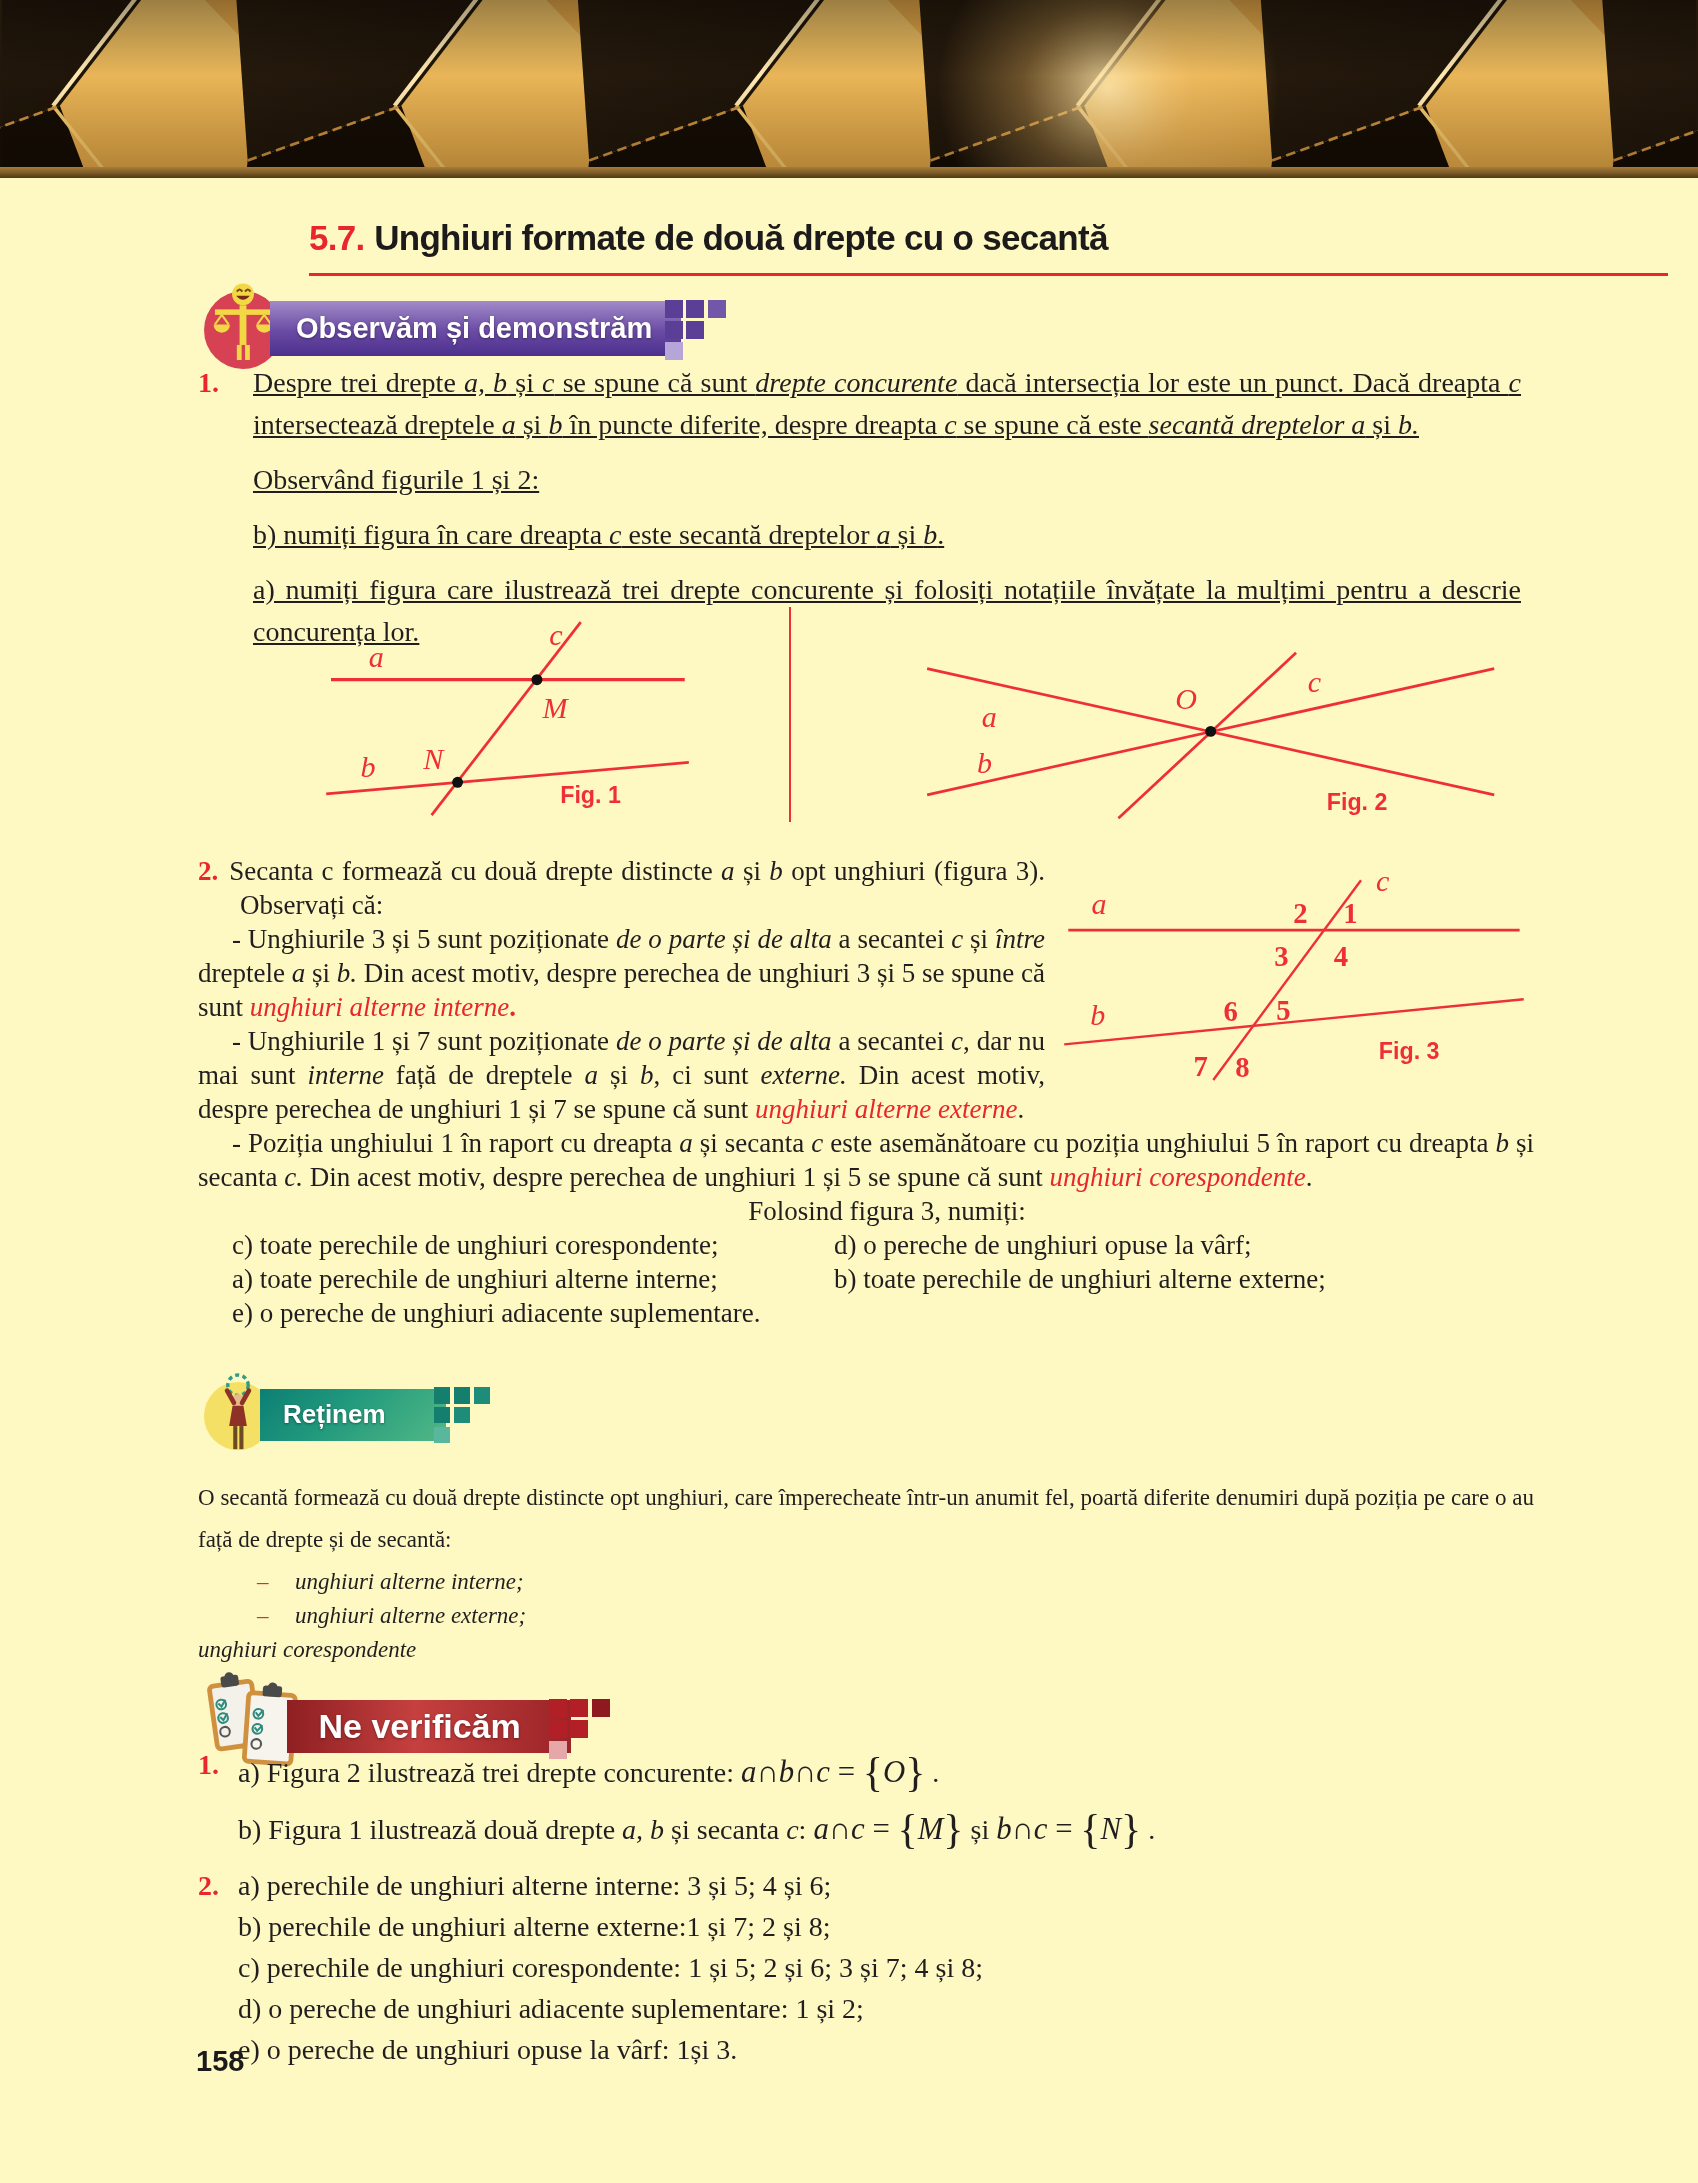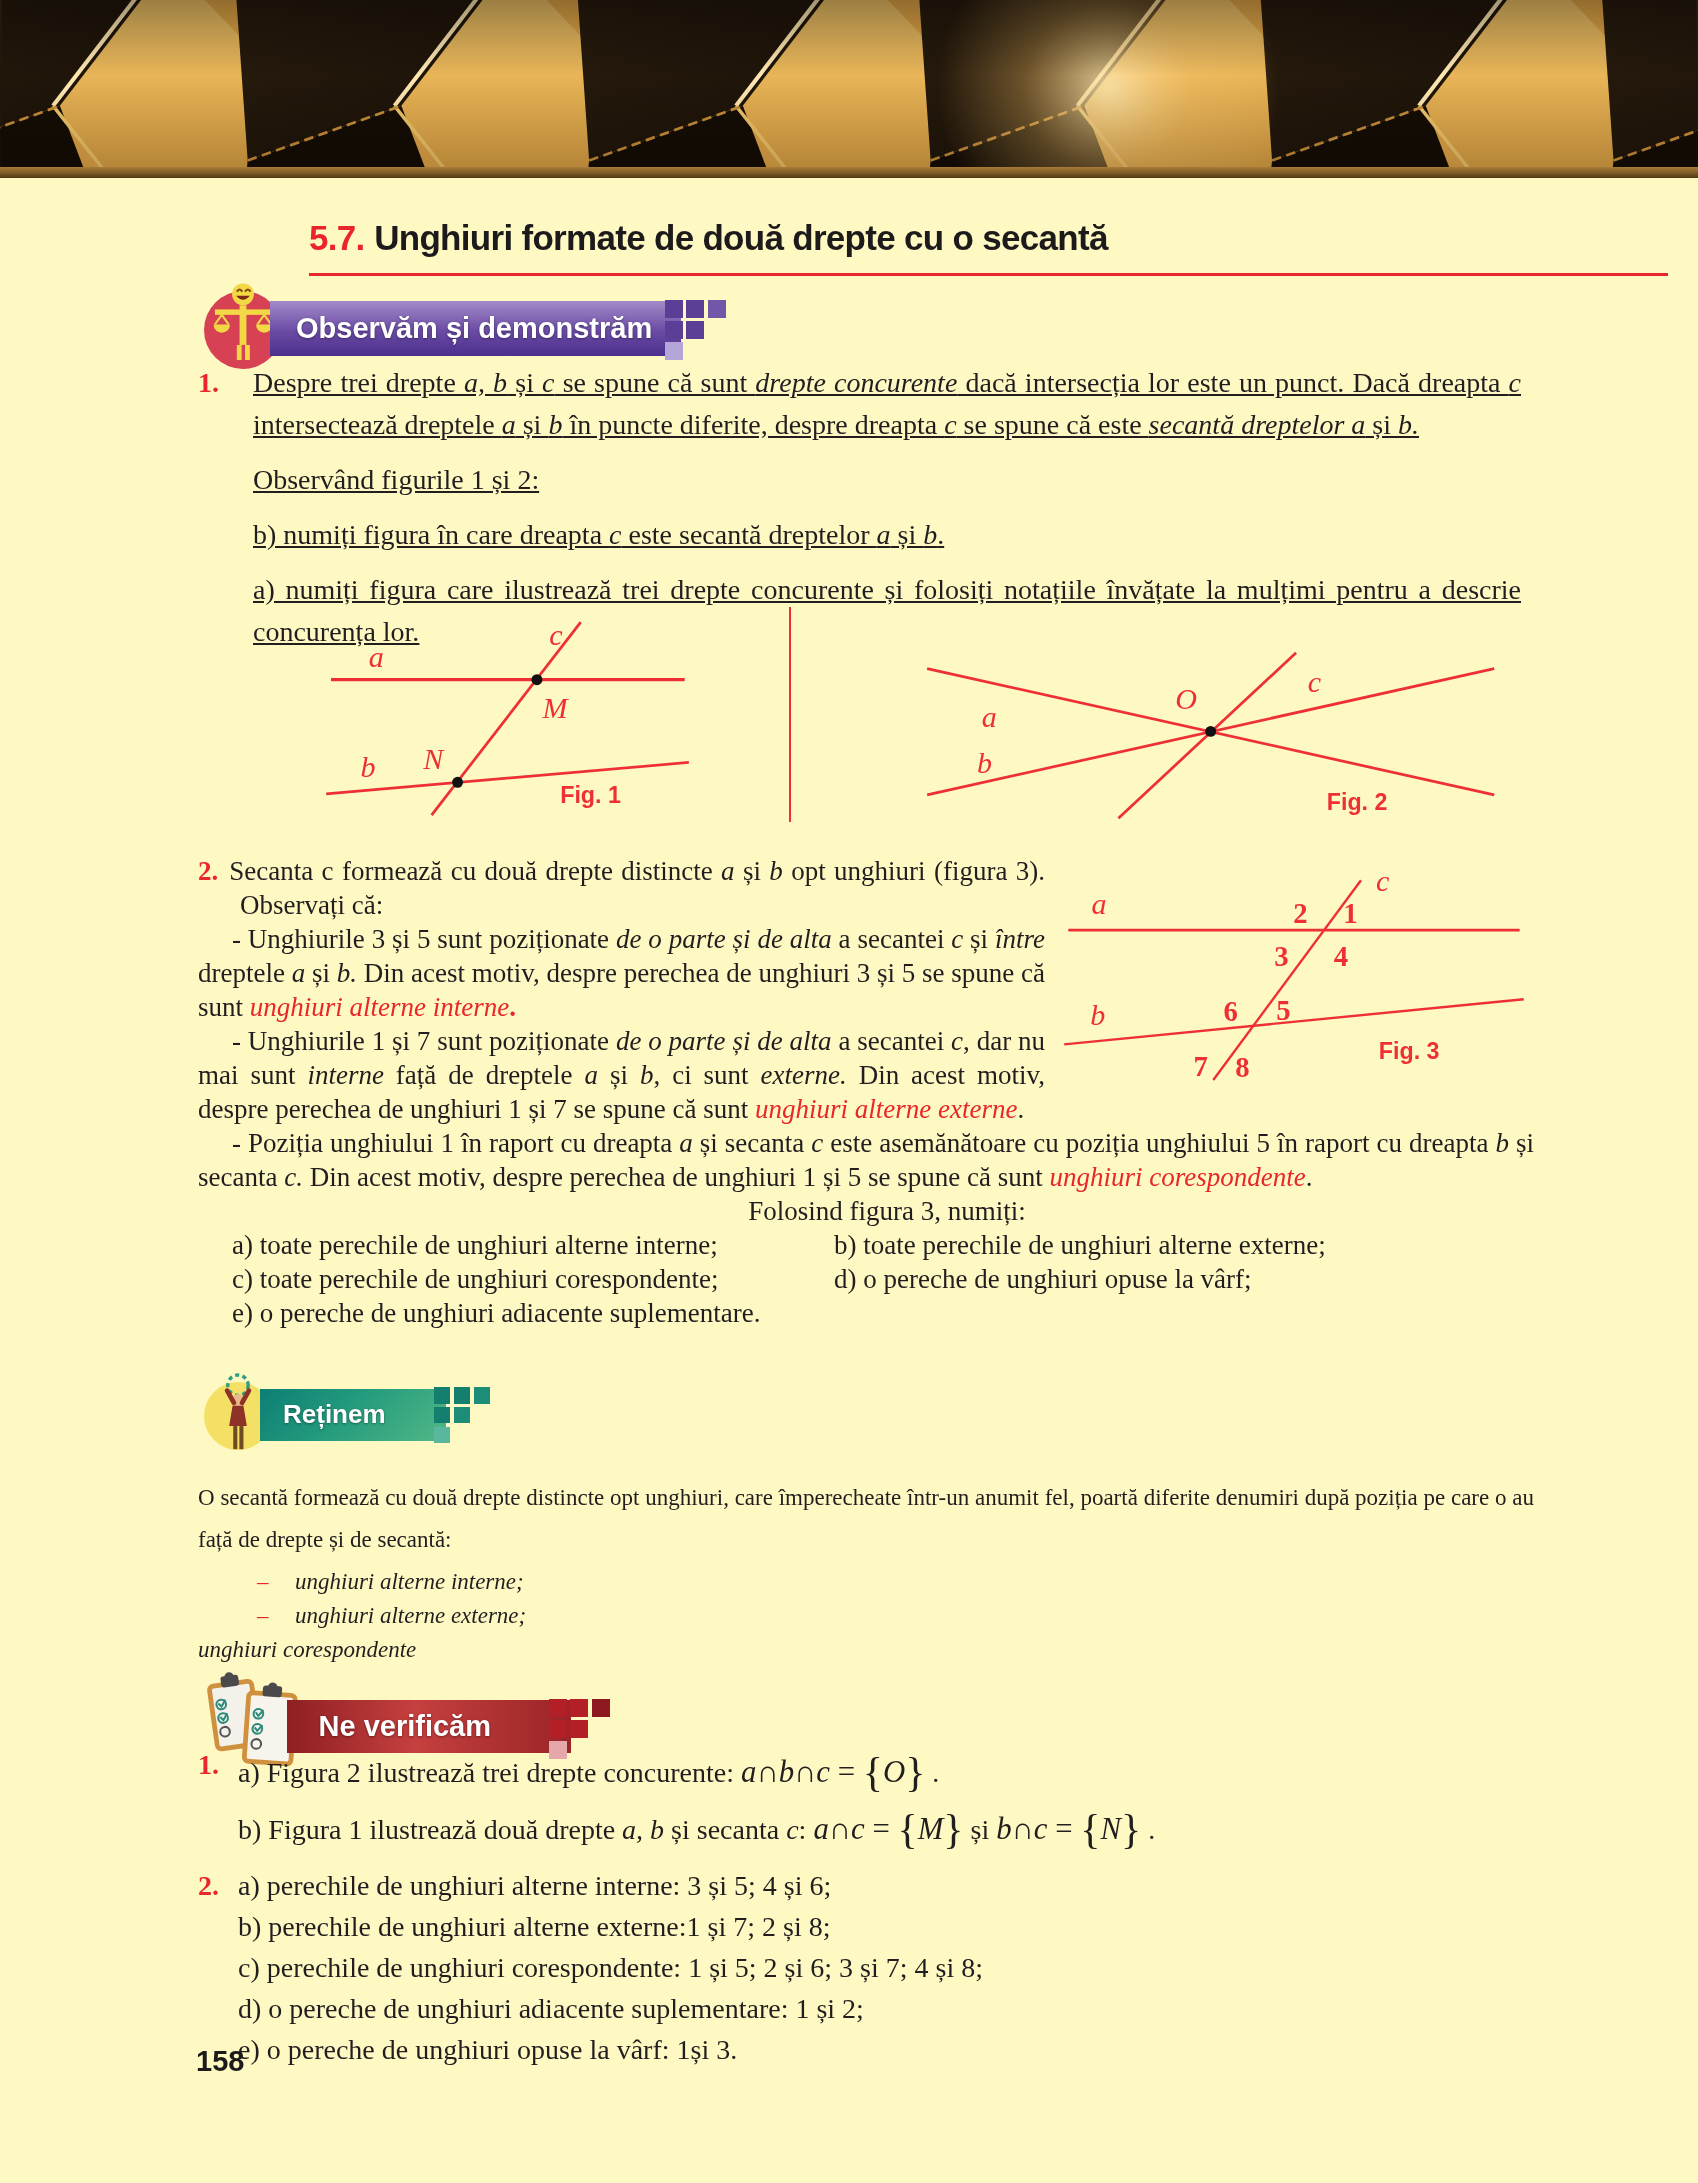--- a/index.html
+++ b/index.html
@@ -42,21 +42,21 @@
   .badge-retain{left:204px;top:1375px;width:520px;height:82px;}
   .badge-retain .circle{left:0;top:6.8px;width:68px;height:68px;background:#f4e065;}
   .badge-retain .bar{left:56px;top:13.7px;width:163px;height:52px;font-size:26px;padding-left:23px;
     background:linear-gradient(135deg,#0c7f74 0%,#239b7d 45%,#52b886 100%);}
   .badge-retain .squares{left:230px;top:12.3px;grid-template-columns:repeat(3,16.4px);grid-auto-rows:16.4px;}
   .badge-retain .sq{width:16.4px;height:16.4px;}
   .badge-retain .sq.d{background:#157f6f;}
   .badge-retain .sq.d2{background:#1d8d7a;}
   .badge-retain .sq.l{background:#58b79c;}
   .badge-verify{left:204px;top:1667px;width:561px;height:103px;}
-  .badge-verify .bar{left:83px;top:33px;width:252px;height:53px;font-size:29px;padding-left:31.5px;
+  .badge-verify .bar{left:83px;top:33px;width:252px;height:53px;font-size:34px;padding-left:31.5px;
     background:linear-gradient(90deg,#8e1f22 0%,#c5403f 45%,#9a2427 100%);}
   .badge-verify .squares{left:345px;top:31.5px;}
   .badge-verify .sq.d{background:#b31f27;}
   .badge-verify .sq.d2{background:#8e1a20;}
   .badge-verify .sq.l{background:#e5a7a9;}
   .badge .icon-svg{position:absolute;}
   
   .tx{font-size:28px;line-height:42px;}
   .observe-text{position:absolute;left:198px;top:349px;width:1336px;text-align:justify;}
   .item1{position:relative;padding-left:42px;}
@@ -248,26 +248,26 @@
         <text class="fnum" x="262" y="326">8</text>
         <text class="fcap" x="472" y="300">Fig. 3</text>
       </svg>
     </div>
     <p class="hang"><span class="item-num">2.</span><span><span>Secanta c formează cu două drepte distincte </span><span class="seg-i">a</span><span> și </span><span class="seg-i">b</span><span> opt unghiuri (figura 3). Observați că:</span></span></p>
     <p class="dashp"><span>- Unghiurile 3 și 5 sunt poziționate </span><span class="seg-i">de o parte și de alta</span><span> a secantei </span><span class="seg-i">c</span><span> și </span><span class="seg-i">între</span><span> dreptele </span><span class="seg-i">a</span><span> și </span><span class="seg-i">b.</span><span> Din acest motiv, despre perechea de unghiuri 3 și 5 se spune că sunt </span><span class="seg-ri">unghiuri alterne interne</span><span class="seg-rb">.</span></p>
     <p class="dashp"><span>- Unghiurile 1 și 7 sunt poziționate </span><span class="seg-i">de o parte și de alta</span><span> a secantei </span><span class="seg-i">c</span><span>, dar nu mai sunt </span><span class="seg-i">interne</span><span> față de dreptele </span><span class="seg-i">a</span><span> și </span><span class="seg-i">b</span><span>, ci sunt </span><span class="seg-i">externe.</span><span> Din acest motiv, despre perechea de unghiuri 1 și 7 se spune că sunt </span><span class="seg-ri">unghiuri alterne externe</span><span>.</span></p>
     <p class="dashp"><span>- Poziția unghiului 1 în raport cu dreapta </span><span class="seg-i">a</span><span> și secanta </span><span class="seg-i">c</span><span> este asemănătoare cu poziția unghiului 5 în raport cu dreapta </span><span class="seg-i">b</span><span> și secanta </span><span class="seg-i">c.</span><span> Din acest motiv, despre perechea de unghiuri 1 și 5 se spune că sunt </span><span class="seg-ri">unghiuri corespondente</span><span>.</span></p>
     <p class="plain-ind">Folosind figura 3, numiți:</p>
     <div class="s2row">
+      <span class="lcol">c) toate perechile de unghiuri corespondente;</span>
+      <span>d) o pereche de unghiuri opuse la vârf;</span>
+    </div>
+    <div class="s2row">
       <span class="lcol">a) toate perechile de unghiuri alterne interne;</span>
       <span>b) toate perechile de unghiuri alterne externe;</span>
-    </div>
-    <div class="s2row">
-      <span class="lcol">c) toate perechile de unghiuri corespondente;</span>
-      <span>d) o pereche de unghiuri opuse la vârf;</span>
     </div>
     <div class="s2row">
       <span>e) o pereche de unghiuri adiacente suplementare.</span>
     </div>
   </div>
 
   <div class="badge badge-retain">
     <div class="circle">
       <svg class="icon-svg" width="68" height="89" viewBox="0 0 100 130" style="left:0;top:-12.3px;">
         <circle cx="50" cy="22" r="15" fill="none" stroke="#2f9c84" stroke-width="5" stroke-dasharray="6 5"></circle>

